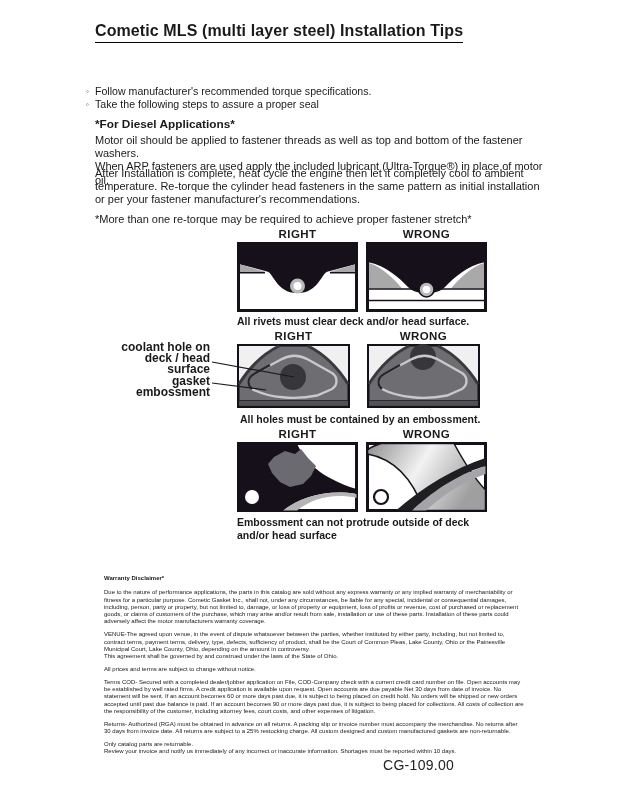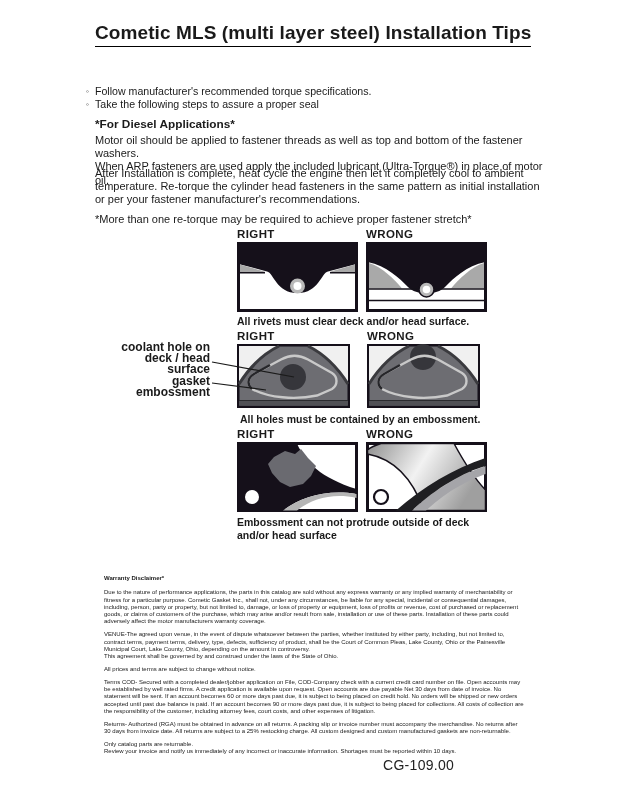--- a/index.html
+++ b/index.html
@@ -2,31 +2,31 @@
 <html><head>
 <meta charset="utf-8">
 <style>
   html,body{margin:0;padding:0;}
   body{
     width:618px;height:800px;background:#ffffff;position:relative;
     font-family:"Liberation Sans", sans-serif;color:#1a1a1a;overflow:hidden;
   }
   .abs{position:absolute;}
   .title{
-    font-size:19px;font-weight:bold;letter-spacing:.1px;
+    font-size:16px;font-weight:bold;letter-spacing:.1px;
     border-bottom:1.6px solid #000;padding-bottom:2px;display:inline-block;
   }
   .tips{font-size:10.6px;line-height:13.2px;width:480px;margin-top:41px;}
   .tip-row{white-space:nowrap;}
   .m1{display:inline-block;width:9px;font-size:8px;vertical-align:1px;}
   .sub{margin-left:19px;}
   .m2{display:inline-block;width:8px;font-size:10px;}
   .h2{font-size:11.8px;font-weight:bold;}
   .para{font-size:11px;line-height:13.2px;white-space:pre-line;width:460px;}
-  .fig-label{font-size:11.5px;font-weight:bold;letter-spacing:.4px;text-align:left;}
+  .fig-label{font-size:11.5px;font-weight:bold;letter-spacing:.4px;text-align:center;}
   .fig-caption{font-size:10.5px;font-weight:bold;white-space:pre-line;line-height:12.5px;}
   .side-label{font-size:12px;font-weight:bold;line-height:11.2px;text-align:right;white-space:pre-line;}
   .disc{font-size:6px;line-height:7.3px;width:421px;}
   .disc .dh{font-weight:bold;margin:0 0 7px 0;}
   .disc p{margin:0 0 5.5px 0;white-space:pre-line;}
   .footer-code{font-size:14px;letter-spacing:.3px;color:#222;}
   svg{display:block;}
 </style>
 </head>
 <body>

